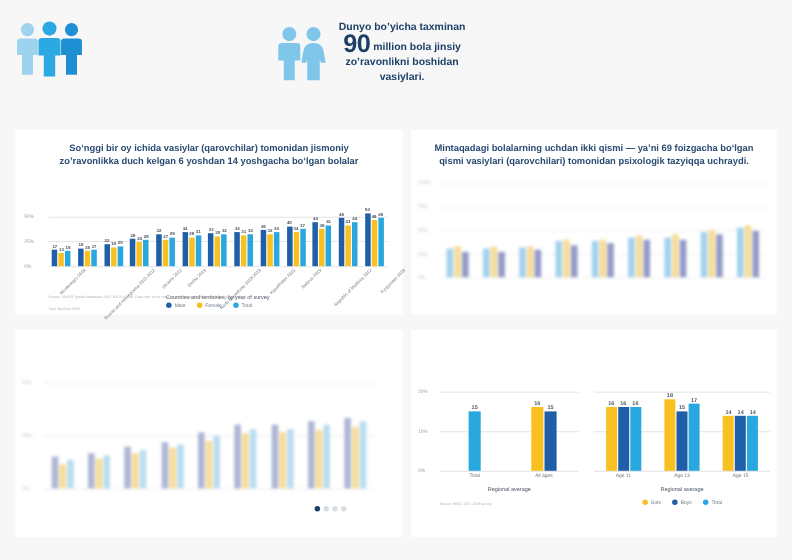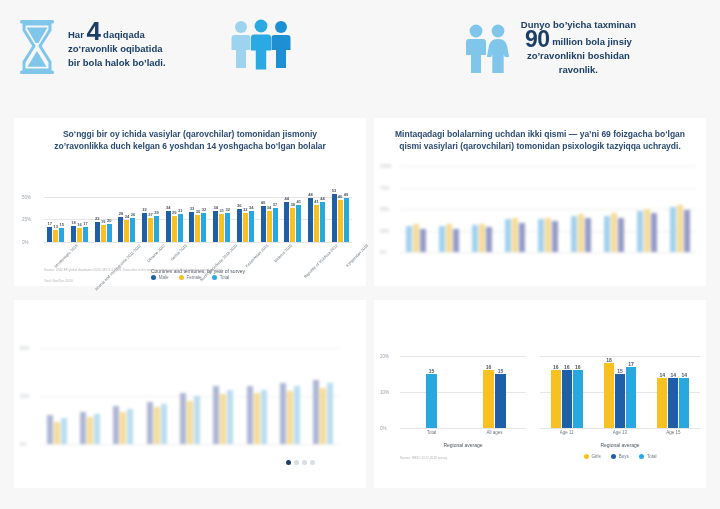--- a/index.html
+++ b/index.html
@@ -85,38 +85,20 @@
   .dots span{width:5px;height:5px;border-radius:50%;background:#d8dde2;}
   .dots span.on{background:#1b3f66;}
 </style>
 </head>
 <body>
 
 <div class="page">
 
   <div class="header">
 
-    <div class="stat s1">
-      <div class="stat-icon">
-        <svg class="hourglass" viewBox="0 0 46 58" xmlns="http://www.w3.org/2000/svg">
-          <rect x="6" y="2" width="34" height="3.6" rx="1.6" fill="#7fc6ea"></rect>
-          <rect x="6" y="52.4" width="34" height="3.6" rx="1.6" fill="#7fc6ea"></rect>
-          <path d="M10 6 L36 6 L36 12 L26 28 L36 44 L36 52 L10 52 L10 44 L20 28 L10 12 Z" fill="none" stroke="#7fc6ea" stroke-width="3"></path>
-          <path d="M12.6 9.5 L33.4 9.5 L24.4 25 L21.6 25 Z" fill="#7fc6ea"></path>
-          <path d="M23 33 L32.6 48.8 L13.4 48.8 Z" fill="#7fc6ea"></path>
-        </svg>
-      </div>
-      <div class="stat-text">
-        <span>Har</span>
-        <span class="bignum">4</span>
-        <span>daqiqada</span><br>
-        <span>zo‘ravonlik oqibatida</span><br>
-        <span>bir bola halok bo’ladi.</span>
-      </div>
-    </div>
 
     <div class="stat s2">
       <div class="stat-icon">
         <svg width="62" height="52" viewBox="0 0 62 52" xmlns="http://www.w3.org/2000/svg">
           <g fill="#9ed3f0">
             <circle cx="11" cy="9" r="6"></circle>
             <path d="M4.5 17h13a3 3 0 0 1 3 3v12h-4.5v18h-10V32H1.5V20a3 3 0 0 1 3-3z"></path>
           </g>
           <g fill="#2aa9e2">
             <circle cx="31" cy="8" r="6.4"></circle>
@@ -139,21 +121,21 @@
             <circle cx="39" cy="9" r="6.4"></circle>
             <path d="M39 17c6 0 8.5 3 9.5 9l1.6 9h-4.4l-1 -3v19h-11.4V32l-1 3h-4.4l1.6-9c1-6 3.5-9 9.5-9z"></path>
           </g>
         </svg>
       </div>
       <div class="stat-text">
         <span>Dunyo bo’yicha taxminan</span><br>
         <span class="bignum x90">90</span>
         <span>million bola jinsiy</span><br>
         <span>zo’ravonlikni boshidan</span><br>
-        <span>ravonlik.</span>
+        <span>vasiylari.</span>
       </div>
     </div>
   </div>
 
   <div class="panel" id="panel-chart1">
     <div class="panel-title">So‘nggi bir oy ichida vasiylar (qarovchilar) tomonidan jismoniy zo’ravonlikka duch kelgan 6 yoshdan 14 yoshgacha bo‘lgan bolalar</div>
 
     <div class="chart-area" style="position:absolute;left:0;top:56px;width:352px;height:112px;">
       <div class="plot" id="c1-plot" style="position:absolute;left:30px;top:0;width:308px;height:68px;">
           <div class="gridline" style="top: 68px;"></div>

